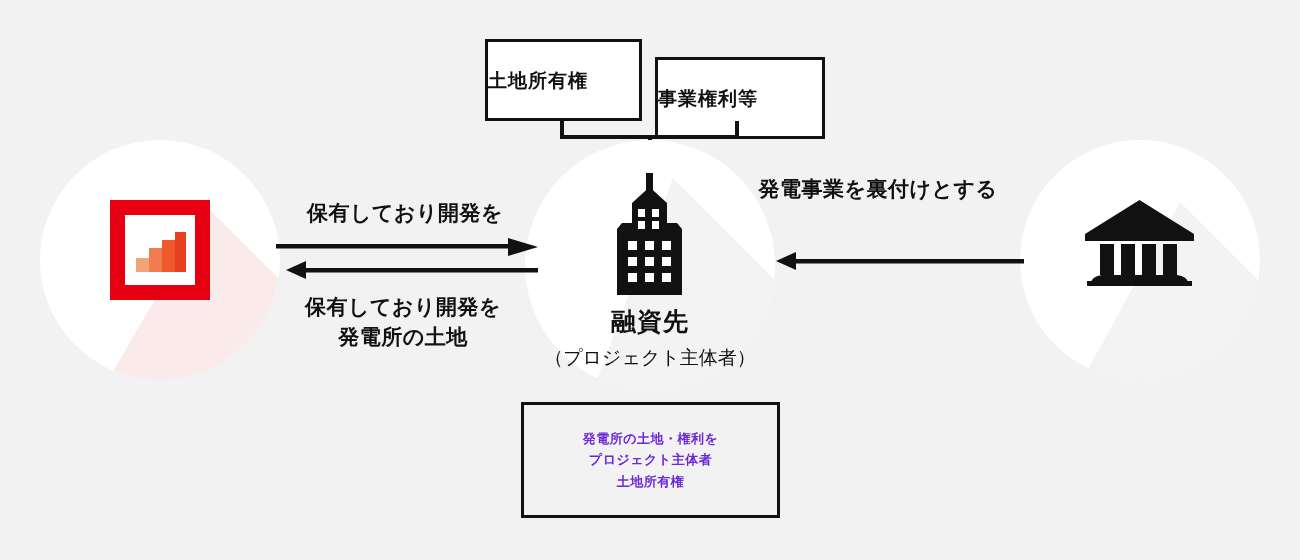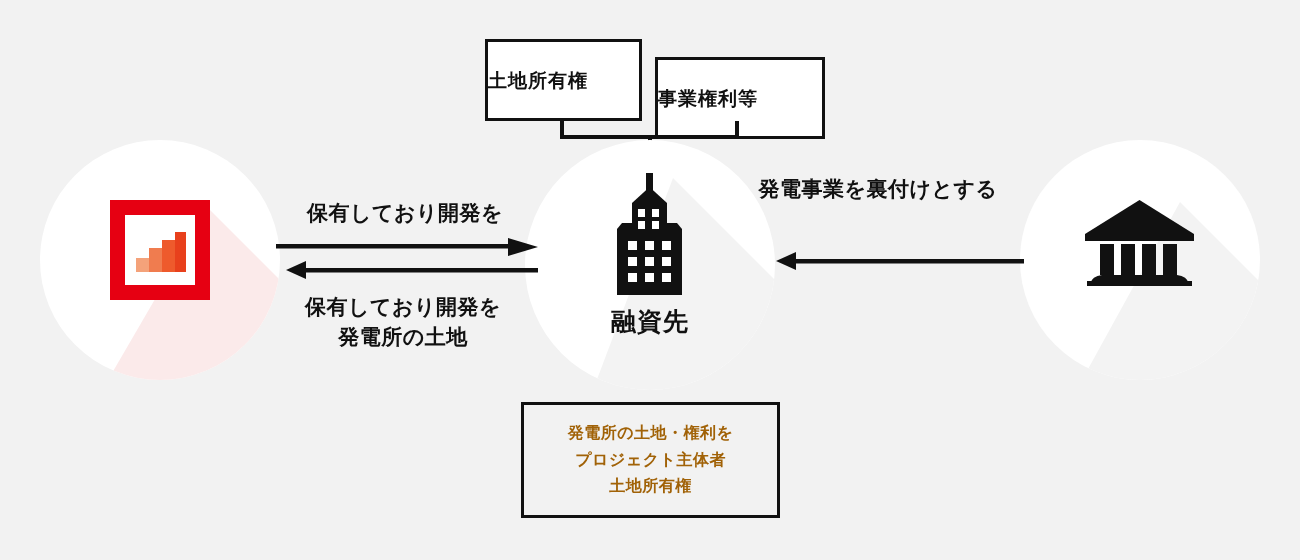--- a/index.html
+++ b/index.html
@@ -65,23 +65,23 @@
     height: 116px;
     border: 3px solid #111111;
     background: transparent;
     box-sizing: border-box;
     display: flex;
     flex-direction: column;
     align-items: center;
     justify-content: center;
   }
   .bottom-box-line {
-    font-size: 16px;
-    font-weight: bold;
-    color: #a16207;
+    font-size: 13px;
+    font-weight: bold;
+    color: #6d28d9;
     line-height: 1.65;
     letter-spacing: 0.5px;
     white-space: nowrap;
   }
 
   
   .flow-label {
     font-size: 21px;
     font-weight: bold;
     color: #111111;
@@ -179,20 +179,21 @@
       <rect x="18" y="46" width="14" height="31" fill="#111111"></rect>
       <rect x="39" y="46" width="14" height="31" fill="#111111"></rect>
       <rect x="60" y="46" width="14" height="31" fill="#111111"></rect>
       <rect x="81" y="46" width="14" height="31" fill="#111111"></rect>
       <path d="M8 86 Q10 78 20 77 L95 77 Q105 78 107 86 Z" fill="#111111"></path>
       <rect x="5" y="83" width="105" height="5" fill="#111111"></rect>
     </svg>
   </div>
 
   <div class="abs node-title" style="left:525px; top:305px; width:250px;">融資先</div>
+  <div class="abs node-subtitle" style="left:505px; top:345px; width:290px;">（プロジェクト主体者）</div>
 
 
   <div class="abs flow-label" style="left:280px; top:198px; width:250px;">
     <div>保有しており開発を</div>
   </div>
   <svg class="abs" style="left:276px; top:236px;" width="262" height="22" viewBox="0 0 262 22">
     <rect x="0" y="8" width="238" height="4.5" fill="#111111"></rect>
     <polygon points="232,2 262,11 232,20" fill="#111111"></polygon>
   </svg>
 

